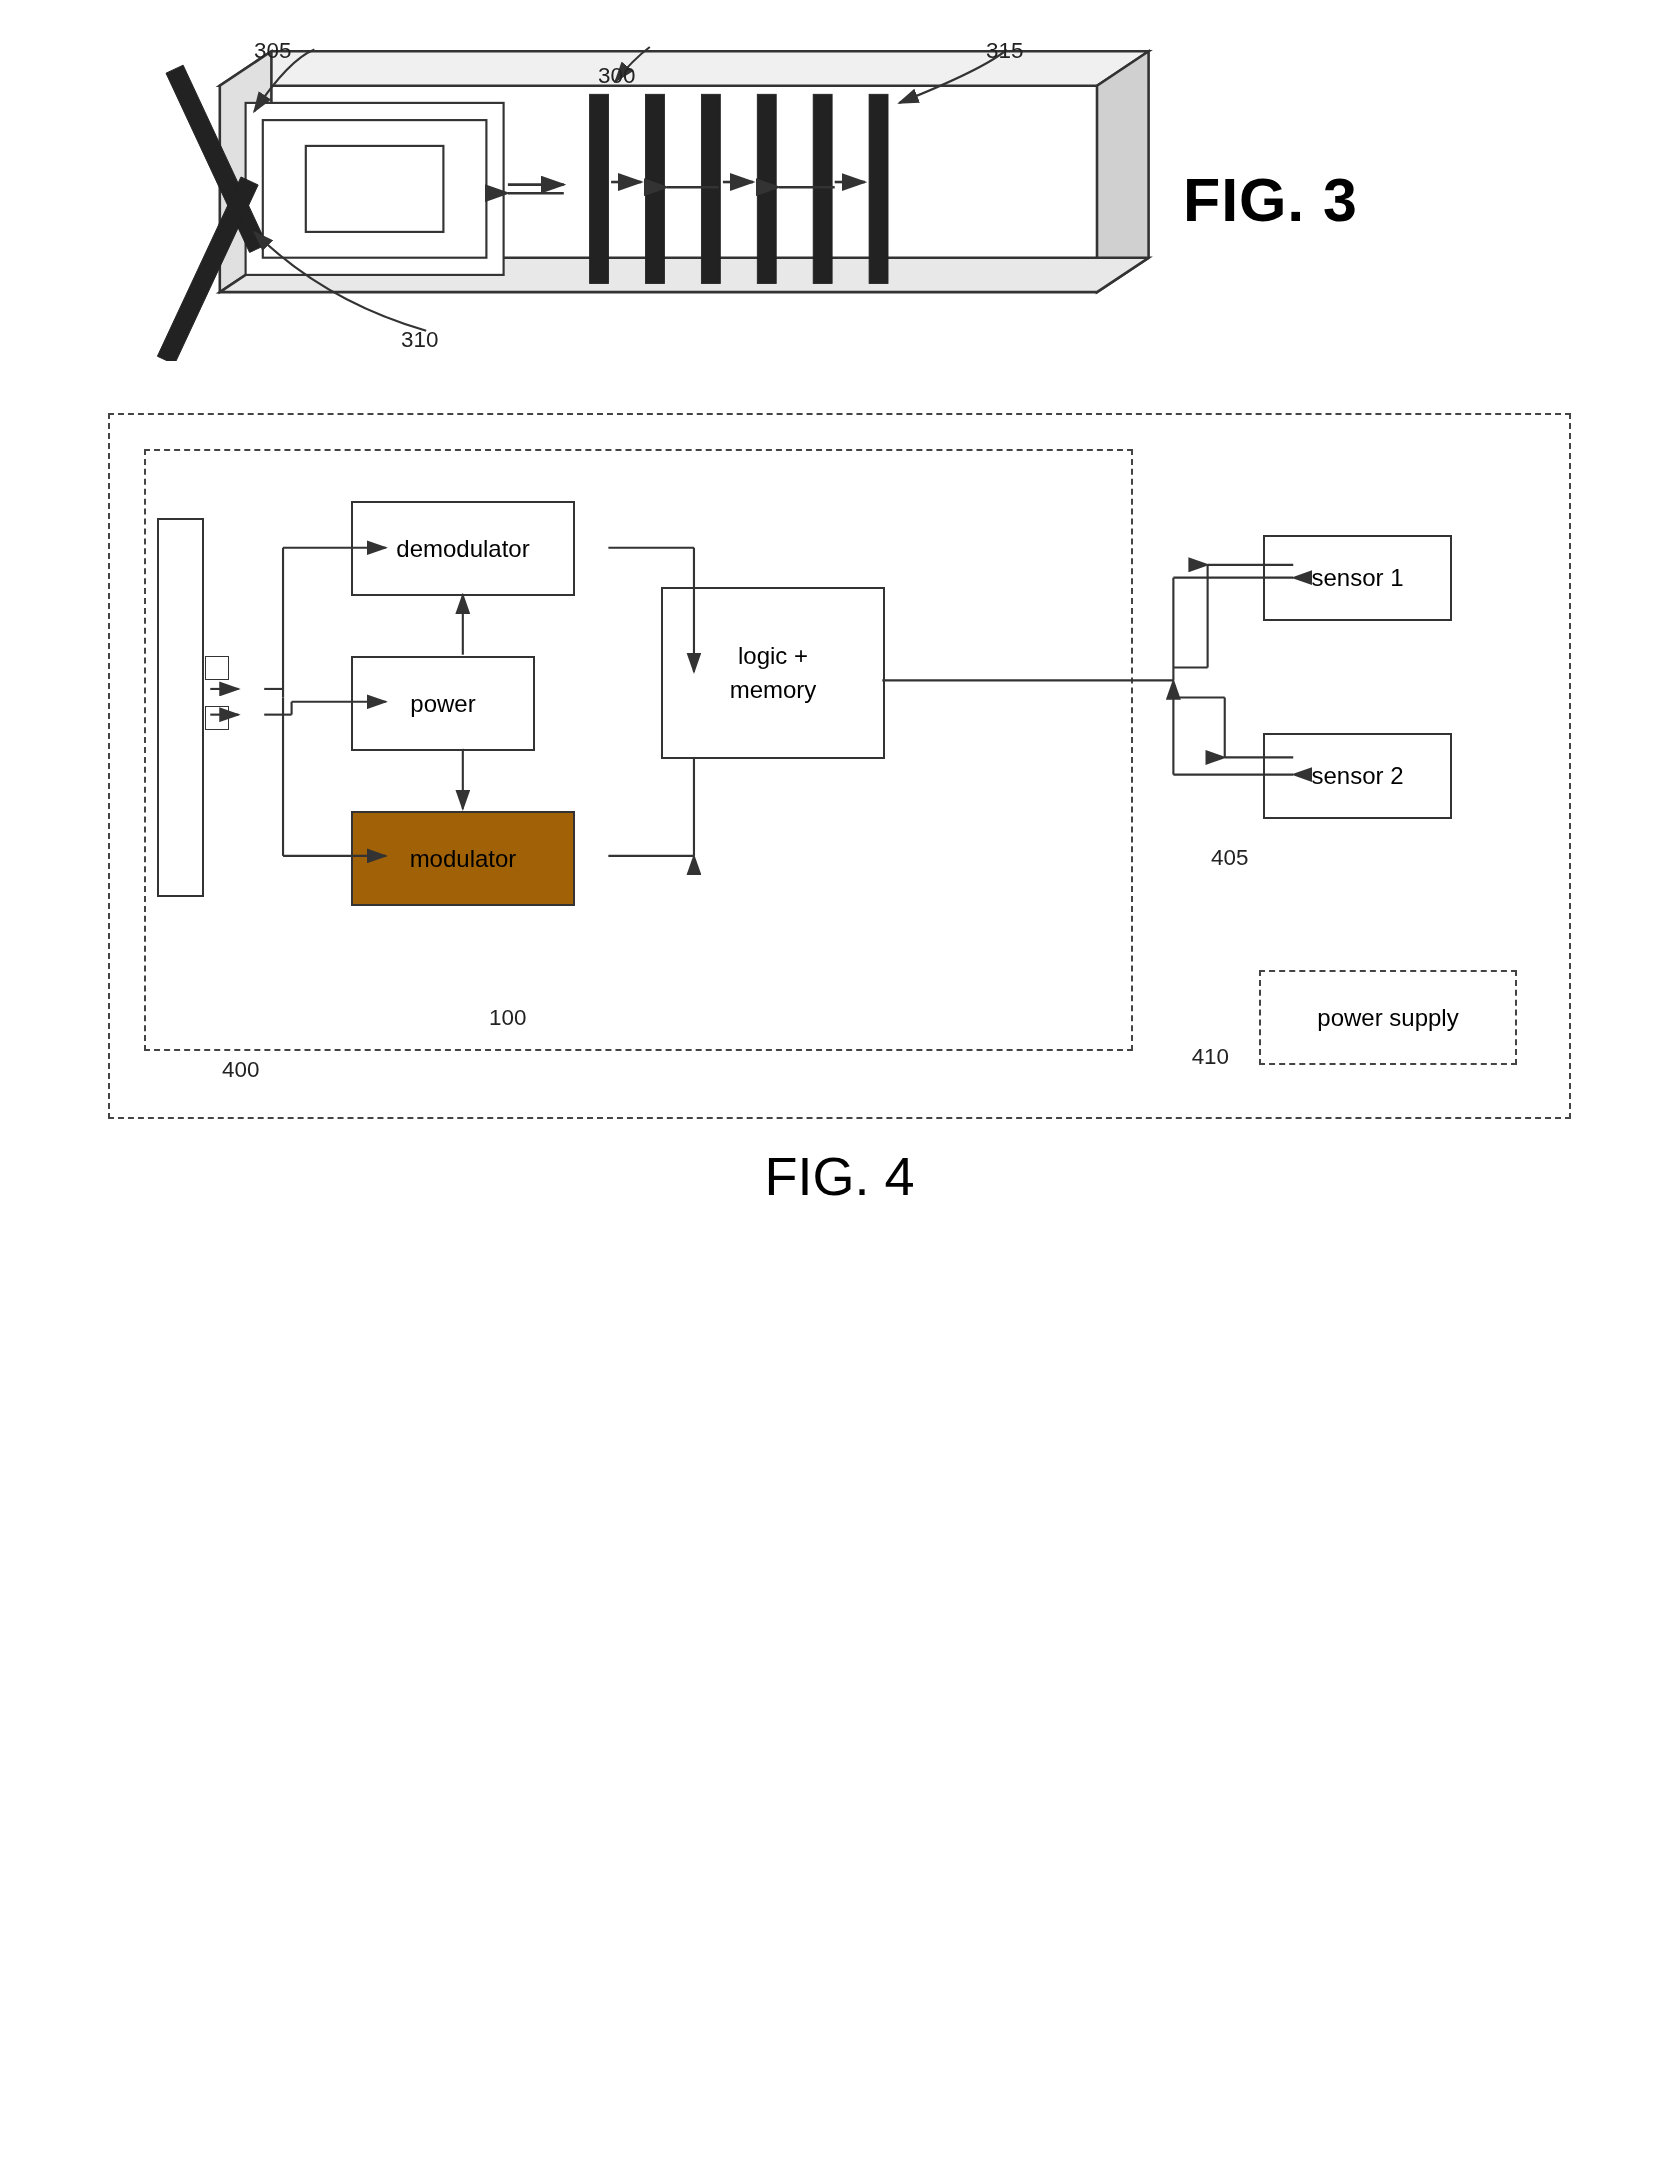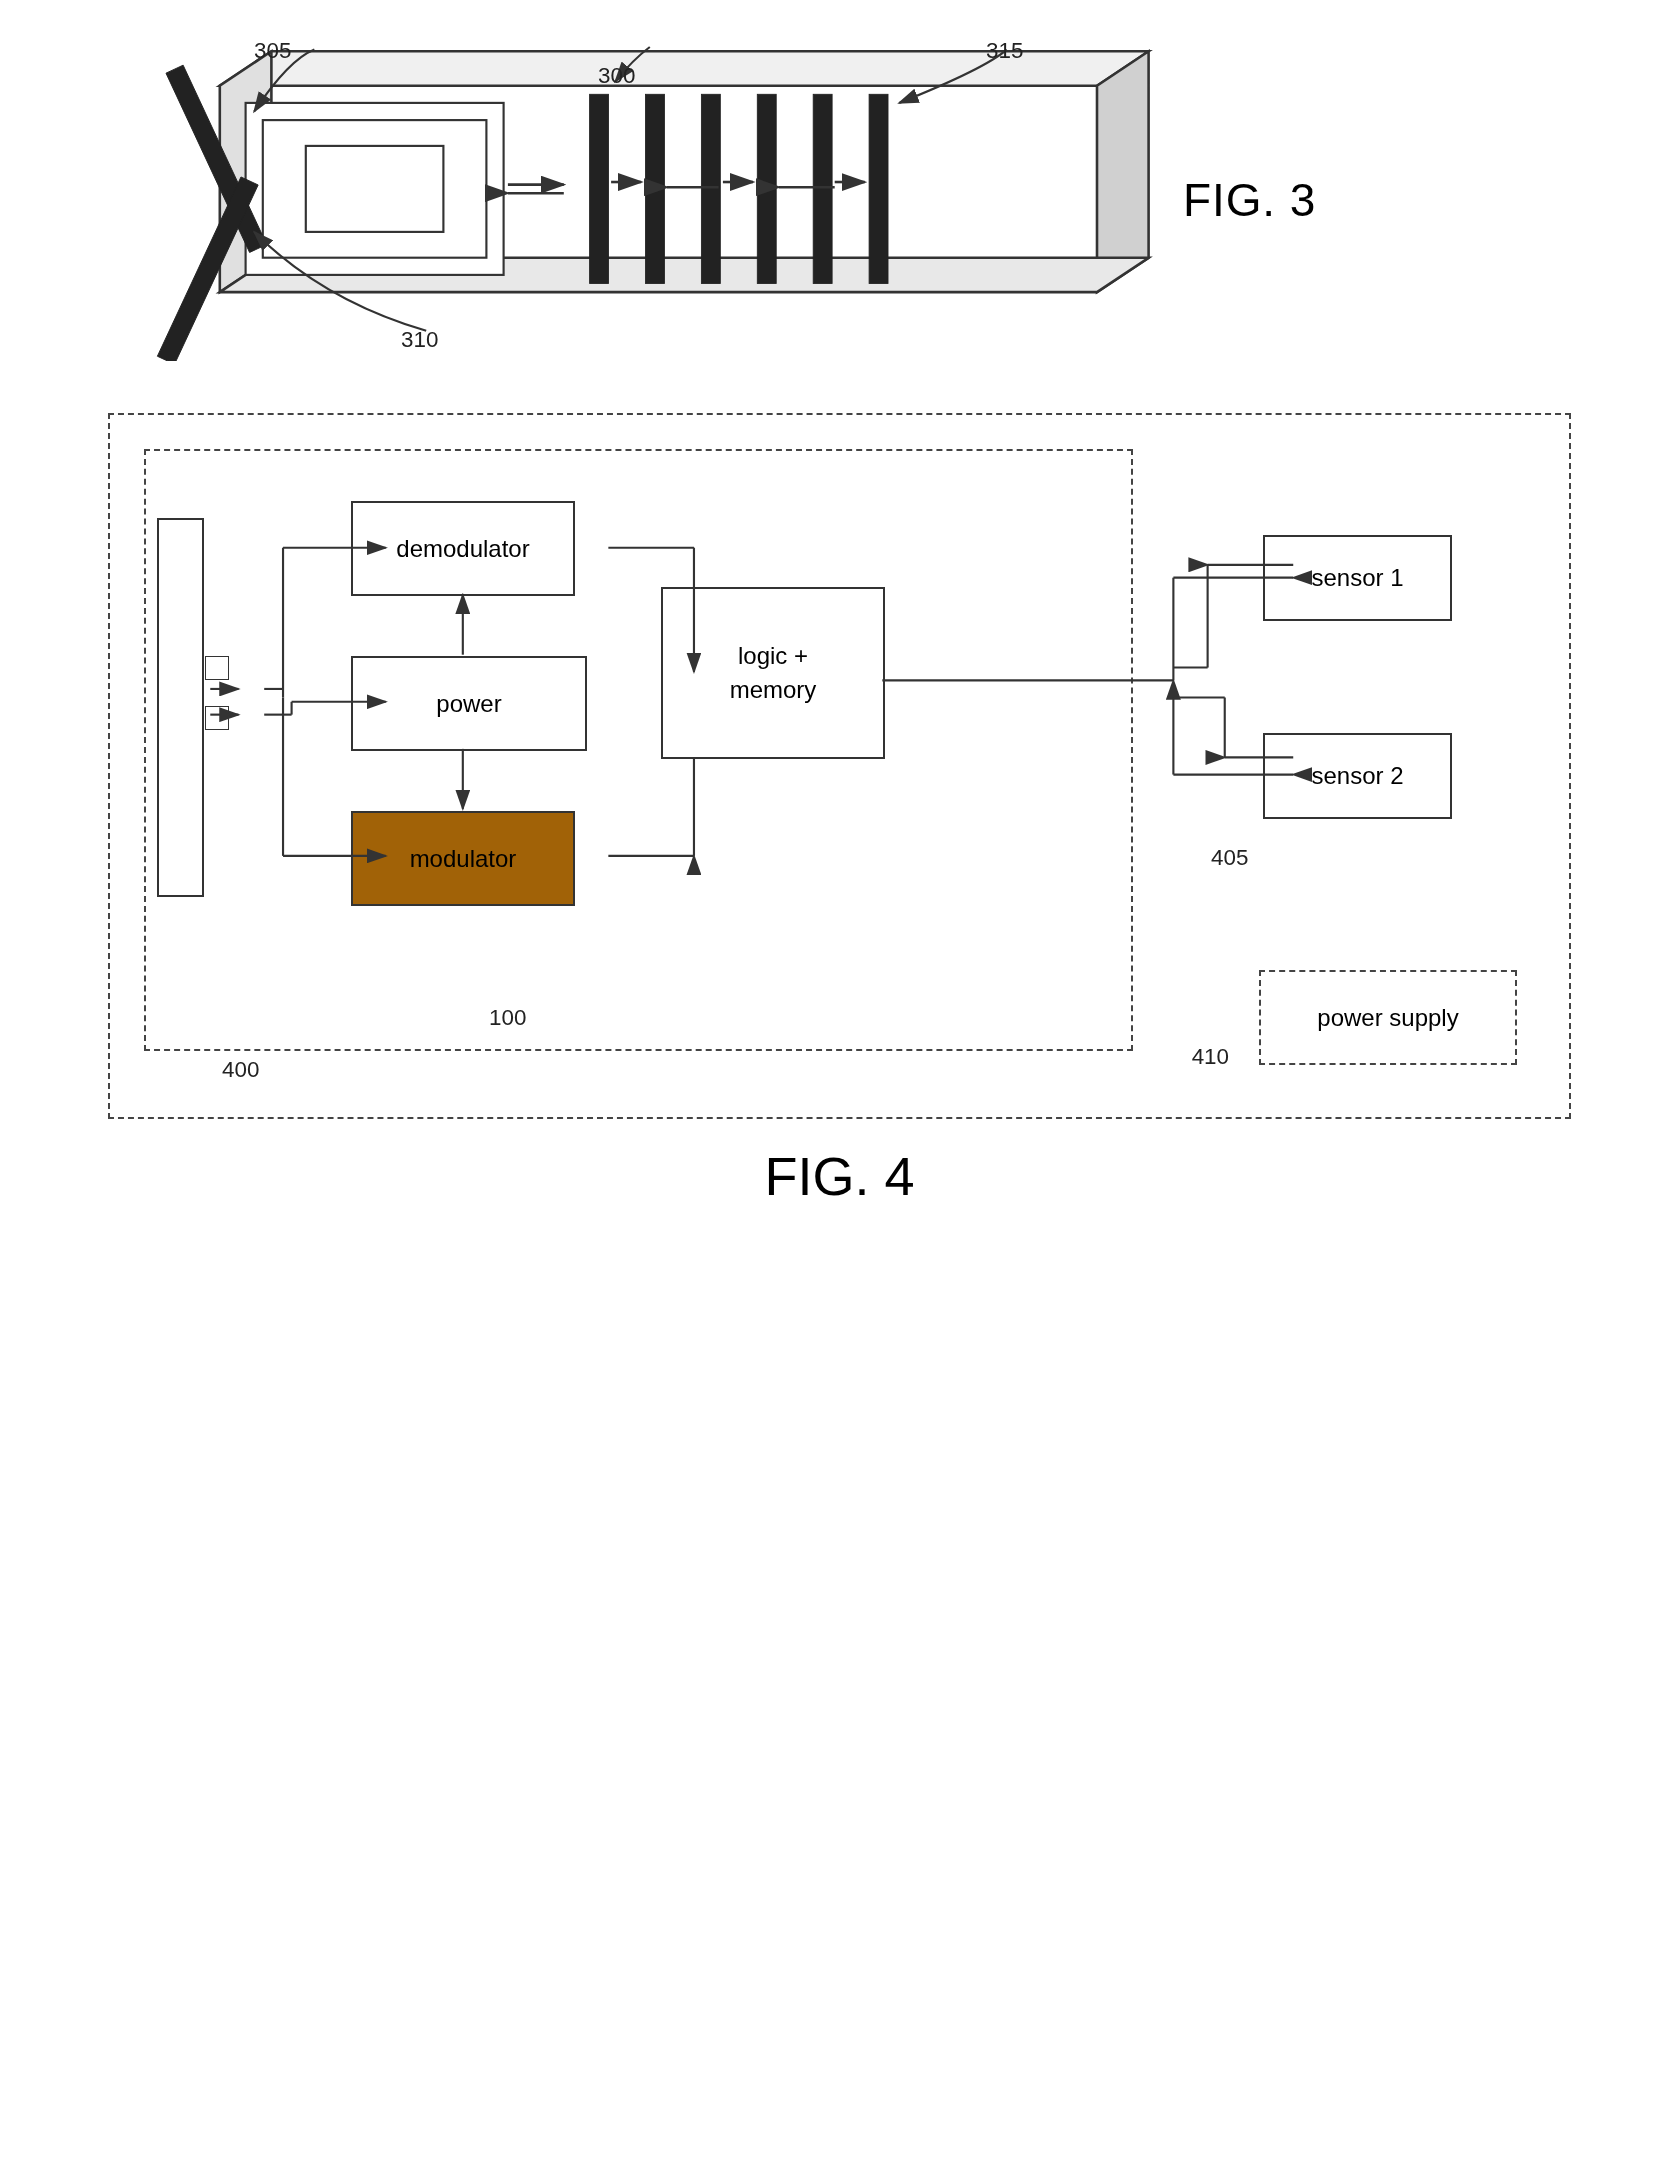--- a/index.html
+++ b/index.html
@@ -22,22 +22,22 @@
       align-items: center;
     }
 
     .fig3-diagram {
       position: relative;
       width: 1032px;
       height: 327px;
     }
 
     .fig3-label {
-      font-size: 46px;
-      font-weight: normal;
+      font-size: 61px;
+      font-weight: bold;
       margin-top: 5px;
       letter-spacing: 0.9px;
     }
 
     
     .fig4-outer {
       width: 1463px;
       margin-top: 52px;
       display: flex;
       flex-direction: column;
@@ -100,21 +100,21 @@
       display: flex;
       align-items: center;
       justify-content: center;
       font-size: 24px;
     }
 
     .block-power {
       position: absolute;
       left: 241px;
       top: 241px;
-      width: 236px;
+      width: 184px;
       height: 95px;
       border: 2.2px solid #333;
       background: #fff;
       display: flex;
       align-items: center;
       justify-content: center;
       font-size: 24px;
     }
 
     .block-modulator {

